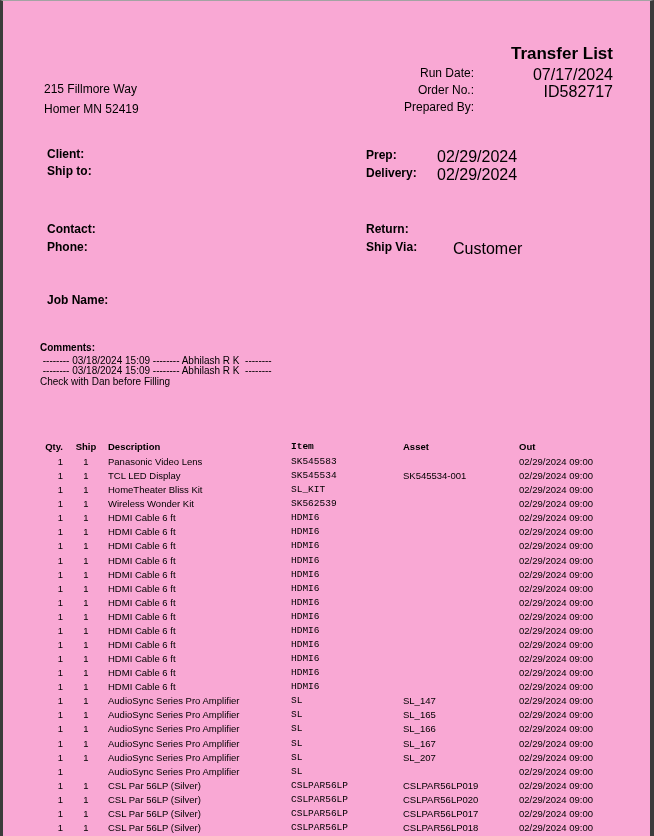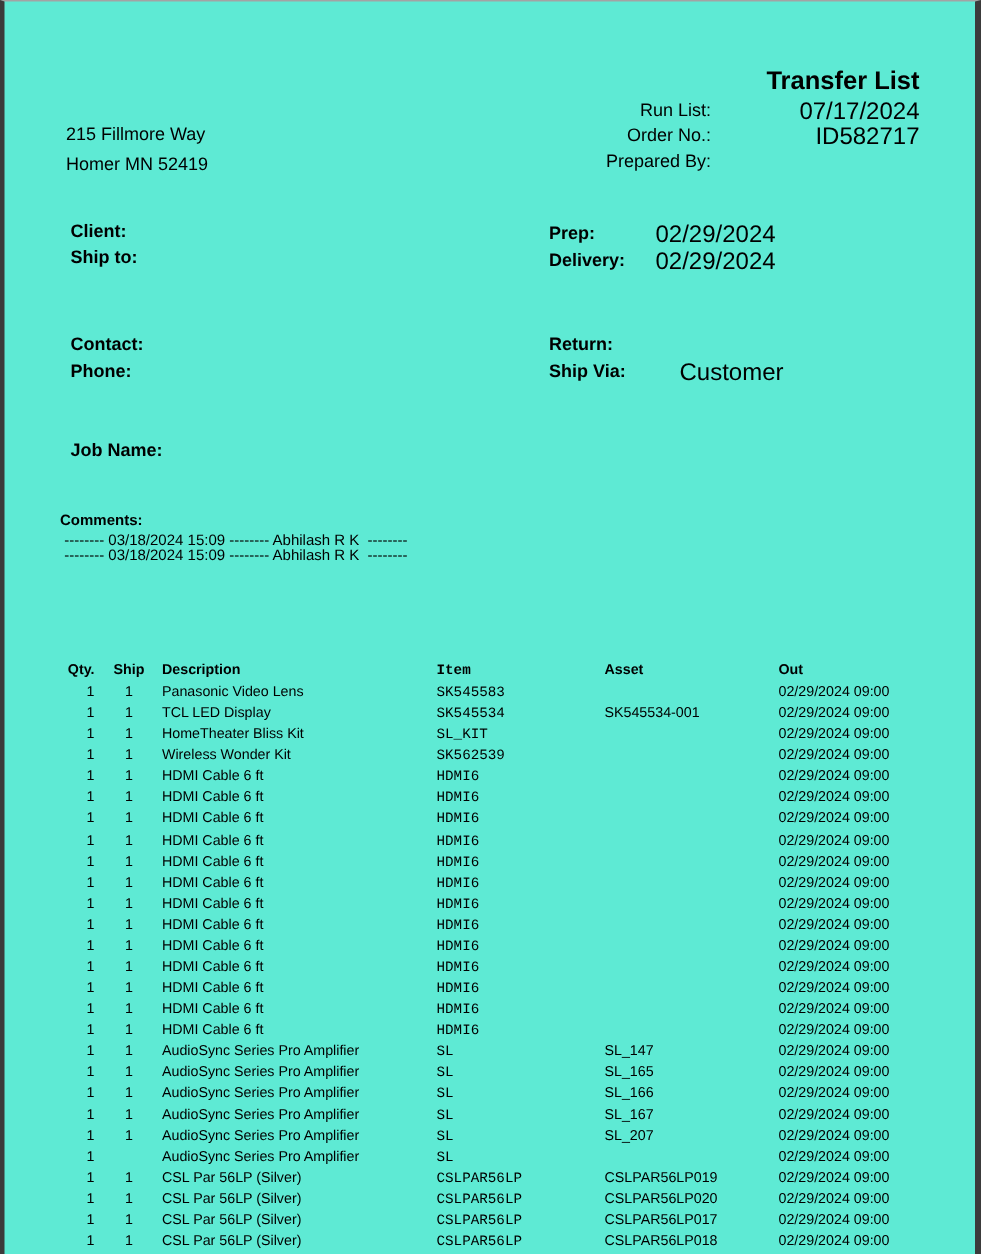--- a/index.html
+++ b/index.html
@@ -1,19 +1,19 @@
 <!DOCTYPE html>
 <html><head>
 <meta charset="utf-8">
 <style>
   html,body{margin:0;padding:0;background:#e8e8e8;}
   .page{
     position:relative;
     width:654px;height:836px;
-    background:#5eead4;
+    background:#f9a8d4;
     box-sizing:border-box;
     border-left:3px solid #3b3b3b;
     border-right:4px solid #3b3b3b;
     border-top:1px solid #a3a3a3;
     overflow:hidden;
     font-family:"Liberation Sans", sans-serif;
     color:#000;
   }
   .abs{position:absolute;}
   .doc-title{font-size:17px;font-weight:bold;right:37px;top:43px;text-align:right;}
@@ -38,21 +38,21 @@
   .c-out{left:516px;width:125px;}
 </style>
 </head>
 <body>
 
 <div class="page">
 
   <div class="abs doc-title">Transfer List</div>
 
   <div>
-    <span class="hdr-label" style="top:65px">Run List:</span>
+    <span class="hdr-label" style="top:65px">Run Date:</span>
     <span class="hdr-value" style="top:65px">07/17/2024</span>
   </div>
   <div>
     <span class="hdr-label" style="top:82px">Order No.:</span>
     <span class="hdr-value" style="top:82px">ID582717</span>
   </div>
   <div>
     <span class="hdr-label" style="top:99px">Prepared By:</span>
     <span class="hdr-value" style="top:99px"></span>
   </div>
@@ -78,20 +78,21 @@
   <div class="abs val" style="left:434px;top:221px"></div>
   <div class="abs lbl" style="left:363px;top:239px">Ship Via:</div>
   <div class="abs val" style="left:450px;top:239px">Customer</div>
 
   <div class="abs lbl" style="left:44px;top:292px">Job Name:</div>
 
   <div class="abs comments-label" style="left:37px;top:341px">Comments:</div>
   <div class="abs" style="left:37px;top:355px">
     <div class="comment-line"> -------- 03/18/2024 15:09 -------- Abhilash R K  --------</div>
     <div class="comment-line"> -------- 03/18/2024 15:09 -------- Abhilash R K  --------</div>
+    <div class="comment-line">Check with Dan before Filling</div>
   </div>
 
   <div class="items-table">
     <div class="trow thead">
       <span class="c-qty">Qty.</span>
       <span class="c-ship">Ship</span>
       <span class="c-desc">Description</span>
       <span class="c-item">Item</span>
       <span class="c-asset">Asset</span>
       <span class="c-out">Out</span>

